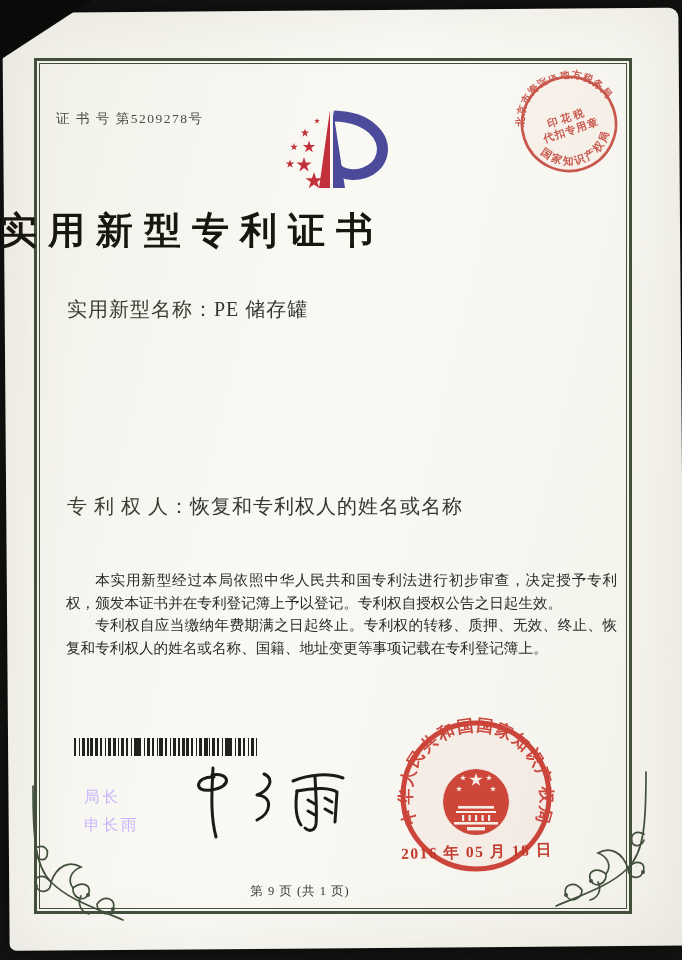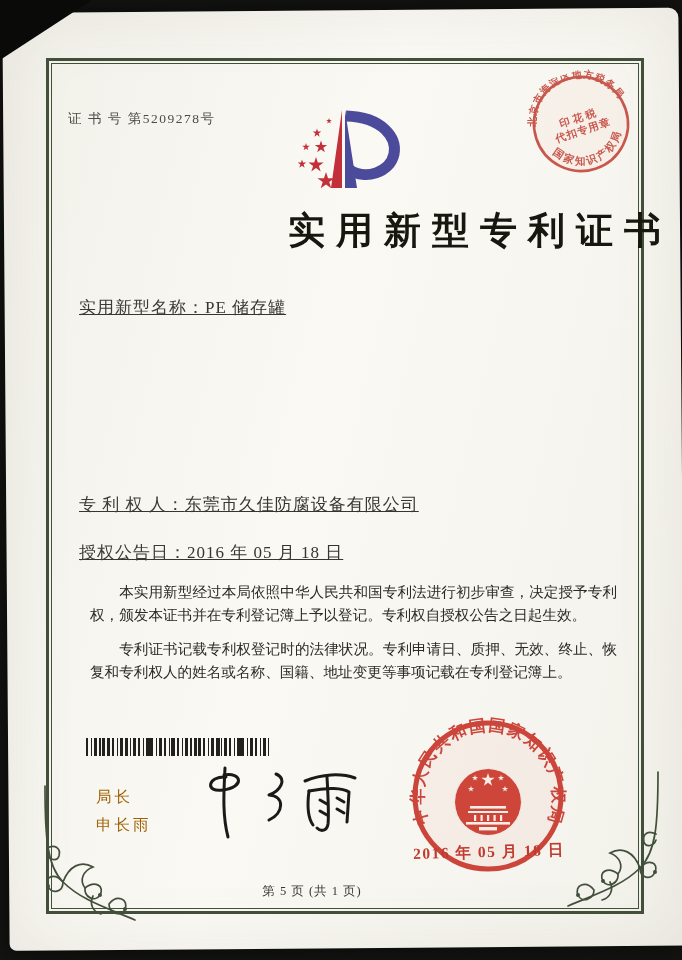--- a/index.html
+++ b/index.html
@@ -3,38 +3,38 @@
 <meta charset="utf-8">
 <style>
   html,body{margin:0;padding:0;width:682px;height:960px;background:#131311;overflow:hidden;
     font-family:"Liberation Serif","DejaVu Serif",serif;}
   .paper{position:absolute;left:6px;top:10px;width:676px;height:938px;
     background:linear-gradient(104deg,#f1f0e9 0%,#faf9f4 45%,#f2f1ea 100%);
     border-radius:5px 10px 3px 7px;transform:rotate(-0.45deg);transform-origin:55% 50%;
     box-shadow:0 0 20px rgba(0,0,0,.6), inset 0 0 70px rgba(120,110,85,.10);}
   .photo-corner{position:absolute;left:0;top:0;width:92px;height:60px;background:#0a0a09;
     clip-path:polygon(0 0,100% 0,0 100%);z-index:30;}
-  .content{position:absolute;left:12px;top:0;width:602px;height:960px;z-index:10;}
+  .content{position:absolute;left:0;top:0;width:602px;height:960px;z-index:10;}
   .frame{position:absolute;left:34px;top:58px;width:592px;height:850px;border:3px solid #42503b;}
   .frame::before{content:"";position:absolute;inset:2px;border:1px solid #42503b;}
   .cert-no{position:absolute;left:56px;top:110px;font-size:13.5px;color:#4c4c46;letter-spacing:1.5px;}
   .logo{position:absolute;left:281px;top:106px;}
-  .title{position:absolute;left:0;top:206px;width:660px;text-align:right;font-size:37px;
+  .title{position:absolute;left:0;top:206px;width:660px;text-align:left;font-size:37px;
     font-weight:bold;color:#17170f;letter-spacing:11px;}
-  .field{position:absolute;left:67px;font-size:17px;color:#36352f;letter-spacing:1px;white-space:nowrap;text-decoration:underline;}
+  .field{position:absolute;left:67px;font-size:20px;color:#36352f;letter-spacing:1px;white-space:nowrap;}
   .field .lbl{color:#3c3b34;}
   .paras{position:absolute;left:66px;top:569px;width:551px;font-size:14.6px;line-height:22.6px;
     color:#2b2a25;text-align:justify;}
-  .paras p{margin:12px;text-indent:2em;}
+  .paras p{margin:0;text-indent:2em;}
   .barcode{position:absolute;left:74px;top:738px;width:183px;height:18px;
     background-image:
       repeating-linear-gradient(90deg,#21211f 0 2px,transparent 2px 5px,#21211f 5px 6px,transparent 6px 8px,#21211f 8px 11px,transparent 11px 13px),
       repeating-linear-gradient(90deg,transparent 0 16px,#21211f 16px 19px,transparent 19px 23px);}
   .director{position:absolute;left:84px;top:783px;font-size:15.5px;line-height:28px;
-    color:#a16207;letter-spacing:3px;font-family:Liberation Serif, serif;}
+    color:#c4b5fd;letter-spacing:3px;font-family:Liberation Serif, serif;}
   .signature{position:absolute;left:178px;top:762px;}
   .seal{position:absolute;left:396px;top:716px;opacity:.93;mix-blend-mode:multiply;}
   .seal-date{position:absolute;left:401px;top:842px;font-size:15.5px;font-weight:bold;color:#c23a2e;
     letter-spacing:1.5px;transform:rotate(-1.6deg);white-space:nowrap;}
   .tax-stamp{position:absolute;left:517px;top:72px;transform:rotate(-18deg);opacity:.88;mix-blend-mode:multiply;}
   .footer{position:absolute;left:0;top:883px;width:600px;text-align:center;font-size:12.5px;
     color:#3a3933;letter-spacing:1px;}
   .orn{position:absolute;z-index:11;}
   .orn-bl{left:27px;top:782px;transform:scaleX(-1);}
   .orn-br{left:552px;top:768px;}
@@ -100,29 +100,26 @@
     <polygon points="52,4 52,82 64,82" fill="#4c4b9b"></polygon>
     <path d="M53,10 C90,11 104,32 101,48 C97,67 72,74 57,64" stroke="#4c4b9b" stroke-width="11" fill="none"></path>
   </svg>
 
   <div class="title">实用新型专利证书</div>
 
   <div class="field" style="top:296px">
     <span class="lbl">实用新型名称：</span><span>PE 储存罐</span>
   </div>
   <div class="field" style="top:493px">
-    <span class="lbl">专 利 权 人：</span><span>东莞市久佳防腐设备有限公司</span>
-  </div>
-  <div class="field" style="top:541px">
-    <span class="lbl">授权公告日：</span><span>2016 年 05 月 18 日</span>
+    <span class="lbl">专 利 权 人：</span><span>恢复和专利权人的姓名或名称</span>
   </div>
 
   <div class="paras">
     <p>本实用新型经过本局依照中华人民共和国专利法进行初步审查，决定授予专利权，颁发本证书并在专利登记簿上予以登记。专利权自授权公告之日起生效。</p>
-    <p>专利证书记载专利权登记时的法律状况。专利申请日、质押、无效、终止、恢复和专利权人的姓名或名称、国籍、地址变更等事项记载在专利登记簿上。</p>
+    <p>专利权自应当缴纳年费期满之日起终止。专利权的转移、质押、无效、终止、恢复和专利权人的姓名或名称、国籍、地址变更等事项记载在专利登记簿上。</p>
   </div>
 
   <div class="barcode"></div>
 
   <div class="director">
     <div>局长</div>
     <div>申长雨</div>
   </div>
 
   <svg class="signature" width="172" height="82" viewBox="0 0 172 82">
@@ -181,17 +178,17 @@
         <textPath href="#taxTop" startOffset="50%" text-anchor="middle">北京市海淀区地方税务局</textPath>
       </text>
       <text x="52" y="49" font-size="10.5" font-weight="bold" text-anchor="middle" letter-spacing="3">印花税</text>
       <text x="52" y="62" font-size="10.5" font-weight="bold" text-anchor="middle" letter-spacing="1">代扣专用章</text>
       <text font-size="10.5" font-weight="bold" letter-spacing="2">
         <textPath href="#taxBot" startOffset="50%" text-anchor="middle">国家知识产权局</textPath>
       </text>
     </g>
   </svg>
 
-  <div class="footer">第 5 页 (共 1 页)</div>
+  <div class="footer">第 9 页 (共 1 页)</div>
 
 </div>
 
 <div class="photo-corner"></div>
 
 </body></html>

